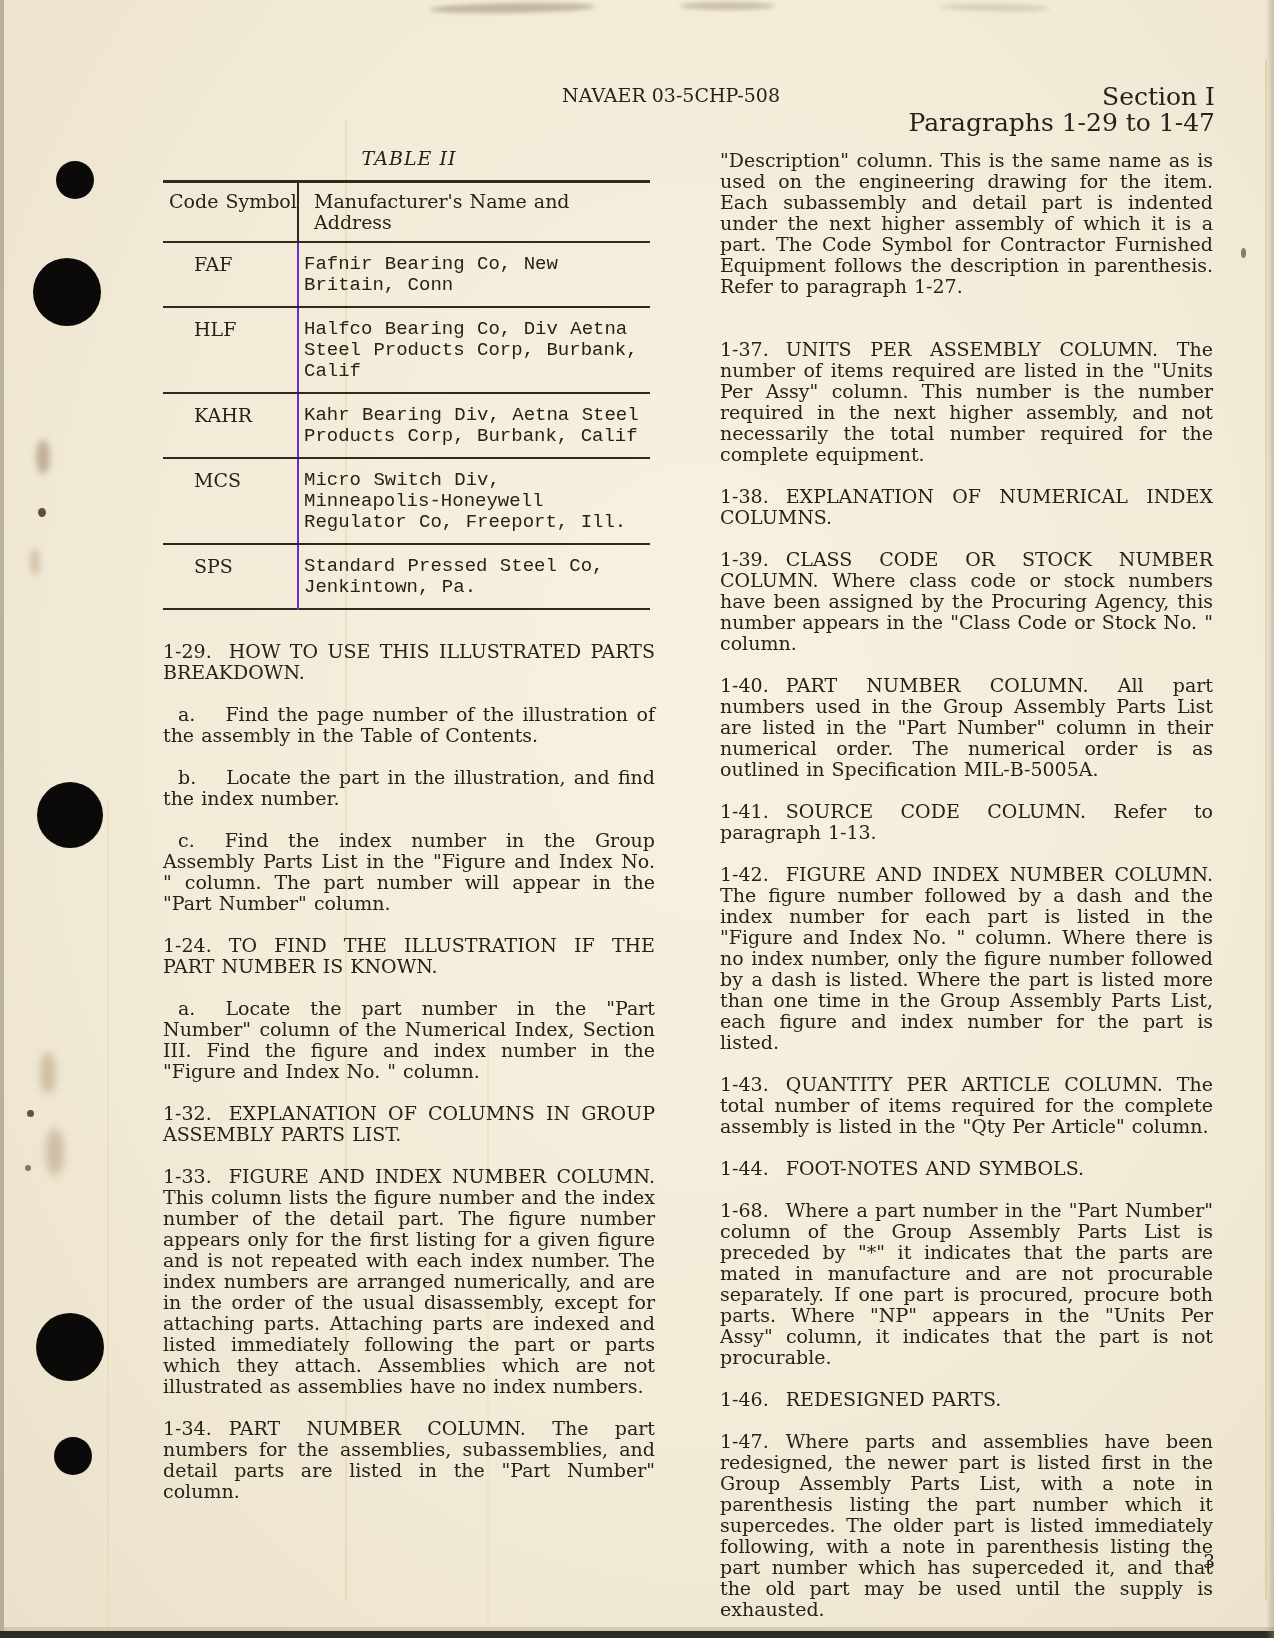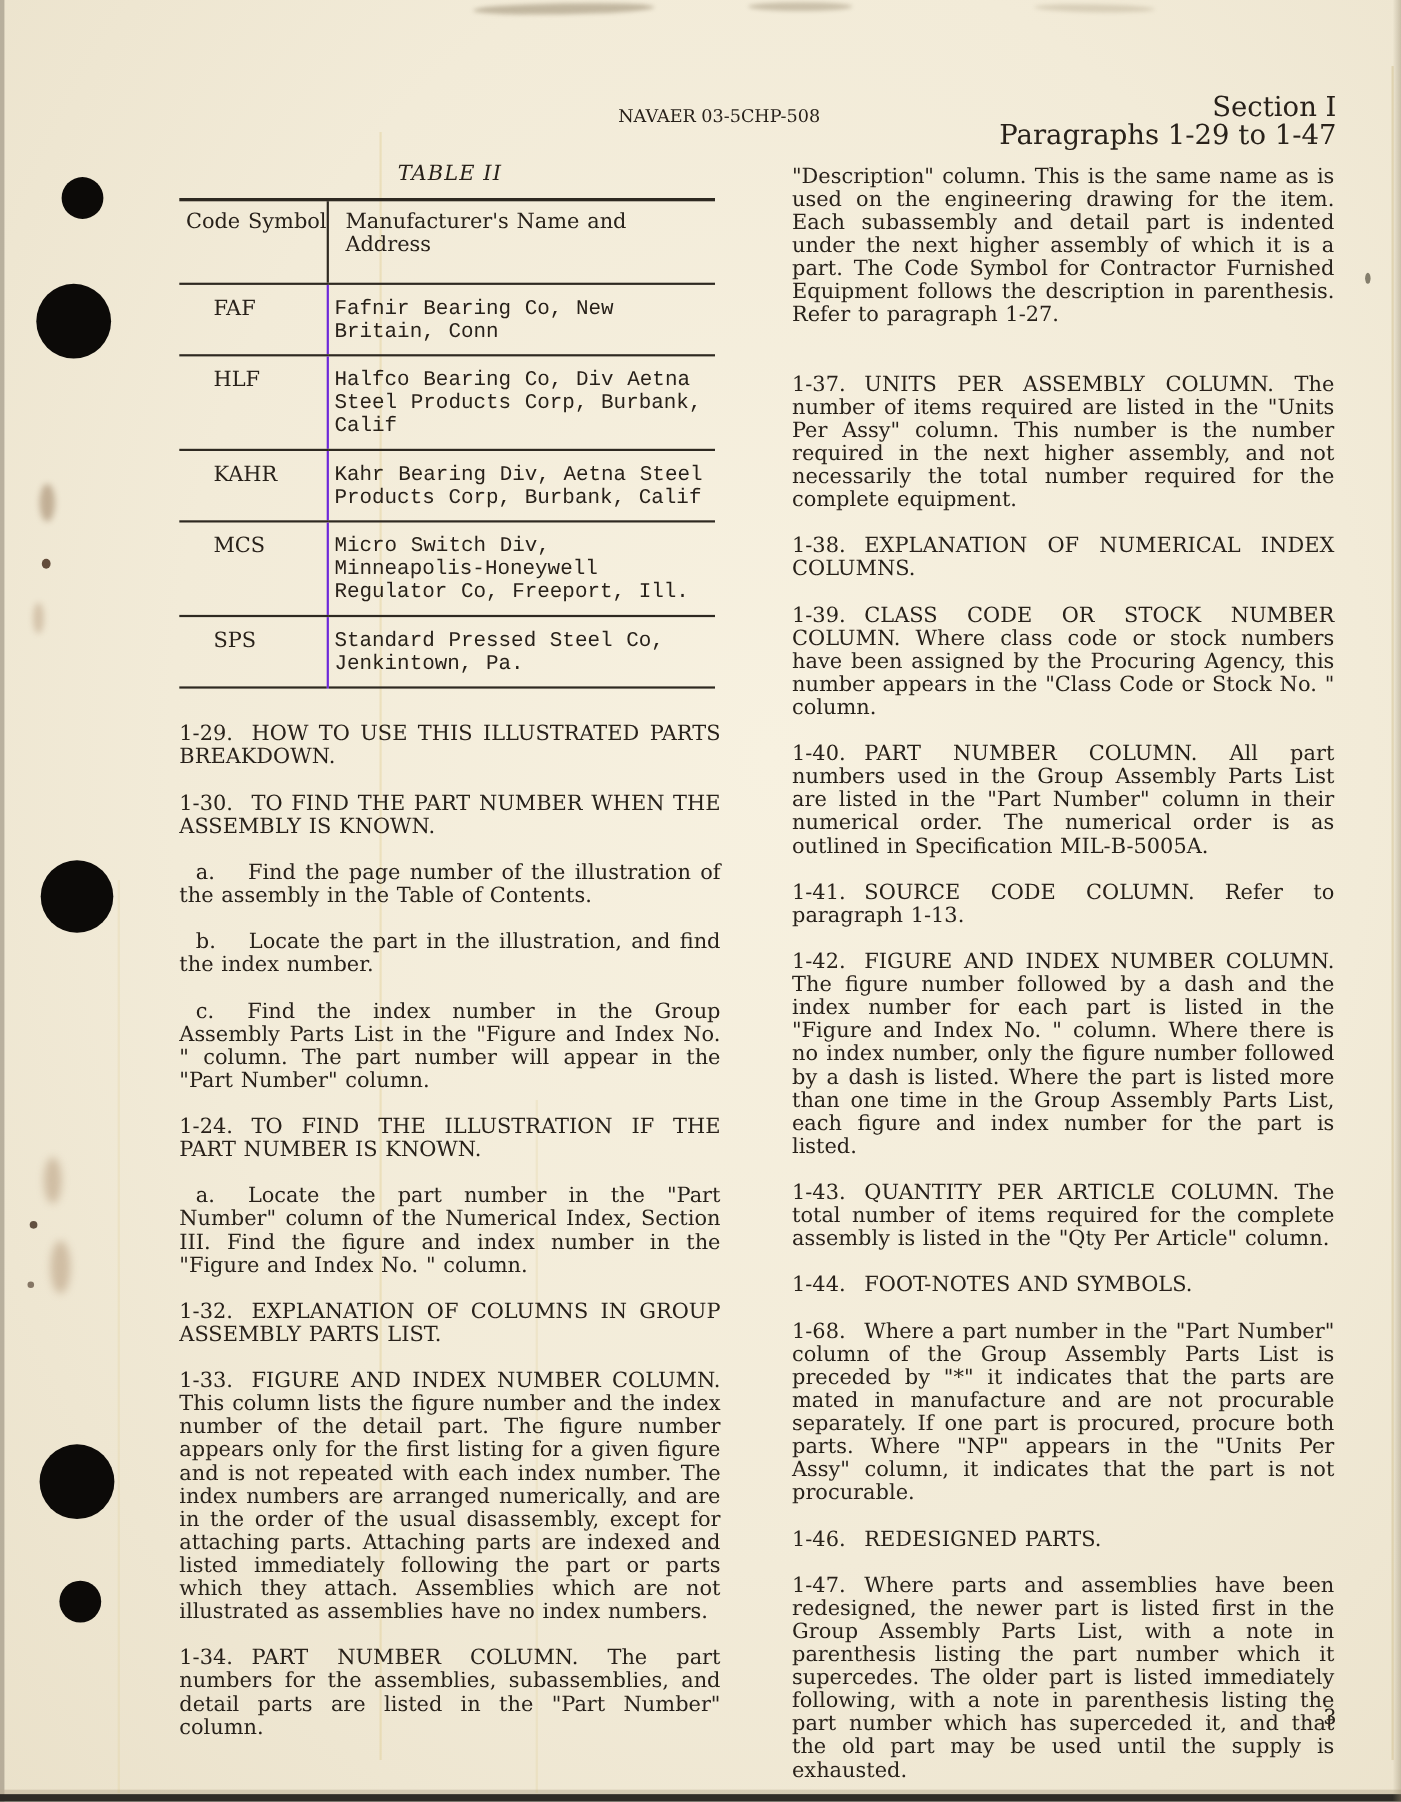--- a/index.html
+++ b/index.html
@@ -4,21 +4,21 @@
 <style>
   html,body { margin:0; padding:0; }
   body {
     width:1274px; height:1638px; position:relative; overflow:hidden;
     background: radial-gradient(ellipse at 55% 42%, #f7f1e0 0%, #f2ebd8 55%, #eae1ca 100%);
     font-family:"DejaVu Serif", serif;
     color:#28211a;
   }
 
   
-  .doc-number { position:absolute; top:96px; left:562px; font-size:16px; white-space:nowrap; }
+  .doc-number { position:absolute; top:84px; left:562px; font-size:19px; white-space:nowrap; }
   .section-block { position:absolute; top:84px; right:59px; text-align:right; font-size:25px; line-height:26px; }
 
   
   .left-col  { position:absolute; left:163px; top:148px; width:492px; }
   .right-col { position:absolute; left:720px; top:150px; width:493px; }
   .col p {
     font-size:19px; line-height:21px; text-align:justify;
     margin:0 0 21px; word-spacing:1px;
   }
   .col p.sub { text-indent:15px; }
@@ -31,21 +31,21 @@
   
   .table-title { text-align:center; font-size:19px; letter-spacing:1px; line-height:21px;font-style:italic; }
   table.parts-table {
     width:487px; border-collapse:collapse; margin-top:11px;
     border-top:3px solid #2e2921; border-bottom:2px solid #2e2921;
   }
   .parts-table th, .parts-table td {
     font-size:19px; line-height:21px; font-weight:normal;
     text-align:left; vertical-align:top; word-spacing:1px;
   }
-  .parts-table thead th { border-bottom:2px solid #2e2921; padding:8px 0 24px; }
+  .parts-table thead th { border-bottom:2px solid #2e2921; padding:8px 0 8px; }
   .parts-table th.code-h { width:128px; padding-left:6px; }
   .parts-table th.mfr-h  { border-left:2px solid #2e2921; padding-left:15px; }
   .parts-table tbody td  { border-bottom:2px solid #2e2921; padding:11px 0 10px; }
   .parts-table tbody tr:last-child td { border-bottom:none; }
   .parts-table td.code { padding-left:31px; }
   .parts-table td.mfr  { border-left:2px solid #6d28d9; padding-left:5px; padding-right:4px;font-family:Liberation Mono, monospace; }
 
   
   .page-number { position:absolute; top:1550px; right:59px; font-size:19px; }
 
@@ -120,21 +120,20 @@
           <td class="mfr">Micro Switch Div, Minneapolis-Honeywell Regulator Co, Freeport, Ill.</td>
         </tr>
         <tr>
           <td class="code">SPS</td>
           <td class="mfr">Standard Pressed Steel Co, Jenkintown, Pa.</td>
         </tr>
       </tbody>
   </table>
   <div class="paras-left">
       <p class="body"><span class="pnum">1-29.</span>HOW TO USE THIS ILLUSTRATED PARTS BREAKDOWN.</p>
-      <p class="body"><span class="pnum">1-30.</span>TO FIND THE PART NUMBER WHEN THE ASSEMBLY IS KNOWN.</p>
       <p class="sub"><span class="pnum">a.</span>Find the page number of the illustration of the assembly in the Table of Contents.</p>
       <p class="sub"><span class="pnum">b.</span>Locate the part in the illustration, and find the index number.</p>
       <p class="sub"><span class="pnum">c.</span>Find the index number in the Group Assembly Parts List in the "Figure and Index No. " column.  The part number will appear in the "Part Number" column.</p>
       <p class="body"><span class="pnum">1-24.</span>TO FIND THE ILLUSTRATION IF THE PART NUMBER IS KNOWN.</p>
       <p class="sub"><span class="pnum">a.</span>Locate the part number in the "Part Number" column of the Numerical Index, Section III.  Find the figure and index number in the "Figure and Index No. " column.</p>
       <p class="body"><span class="pnum">1-32.</span>EXPLANATION OF COLUMNS IN GROUP ASSEMBLY PARTS LIST.</p>
       <p class="body"><span class="pnum">1-33.</span>FIGURE AND INDEX NUMBER COLUMN.  This column lists the figure number and the index number of the detail part.  The figure number appears only for the first listing for a given figure and is not repeated with each index number.  The index numbers are arranged numerically, and are in the order of the usual disassembly, except for attaching parts.  Attaching parts are indexed and listed immediately following the part or parts which they attach.  Assemblies which are not illustrated as assemblies have no index numbers.</p>
       <p class="body"><span class="pnum">1-34.</span>PART NUMBER COLUMN.  The part numbers for the assemblies, subassemblies, and detail parts are listed in the "Part Number" column.</p>
     </div>
 </div>

